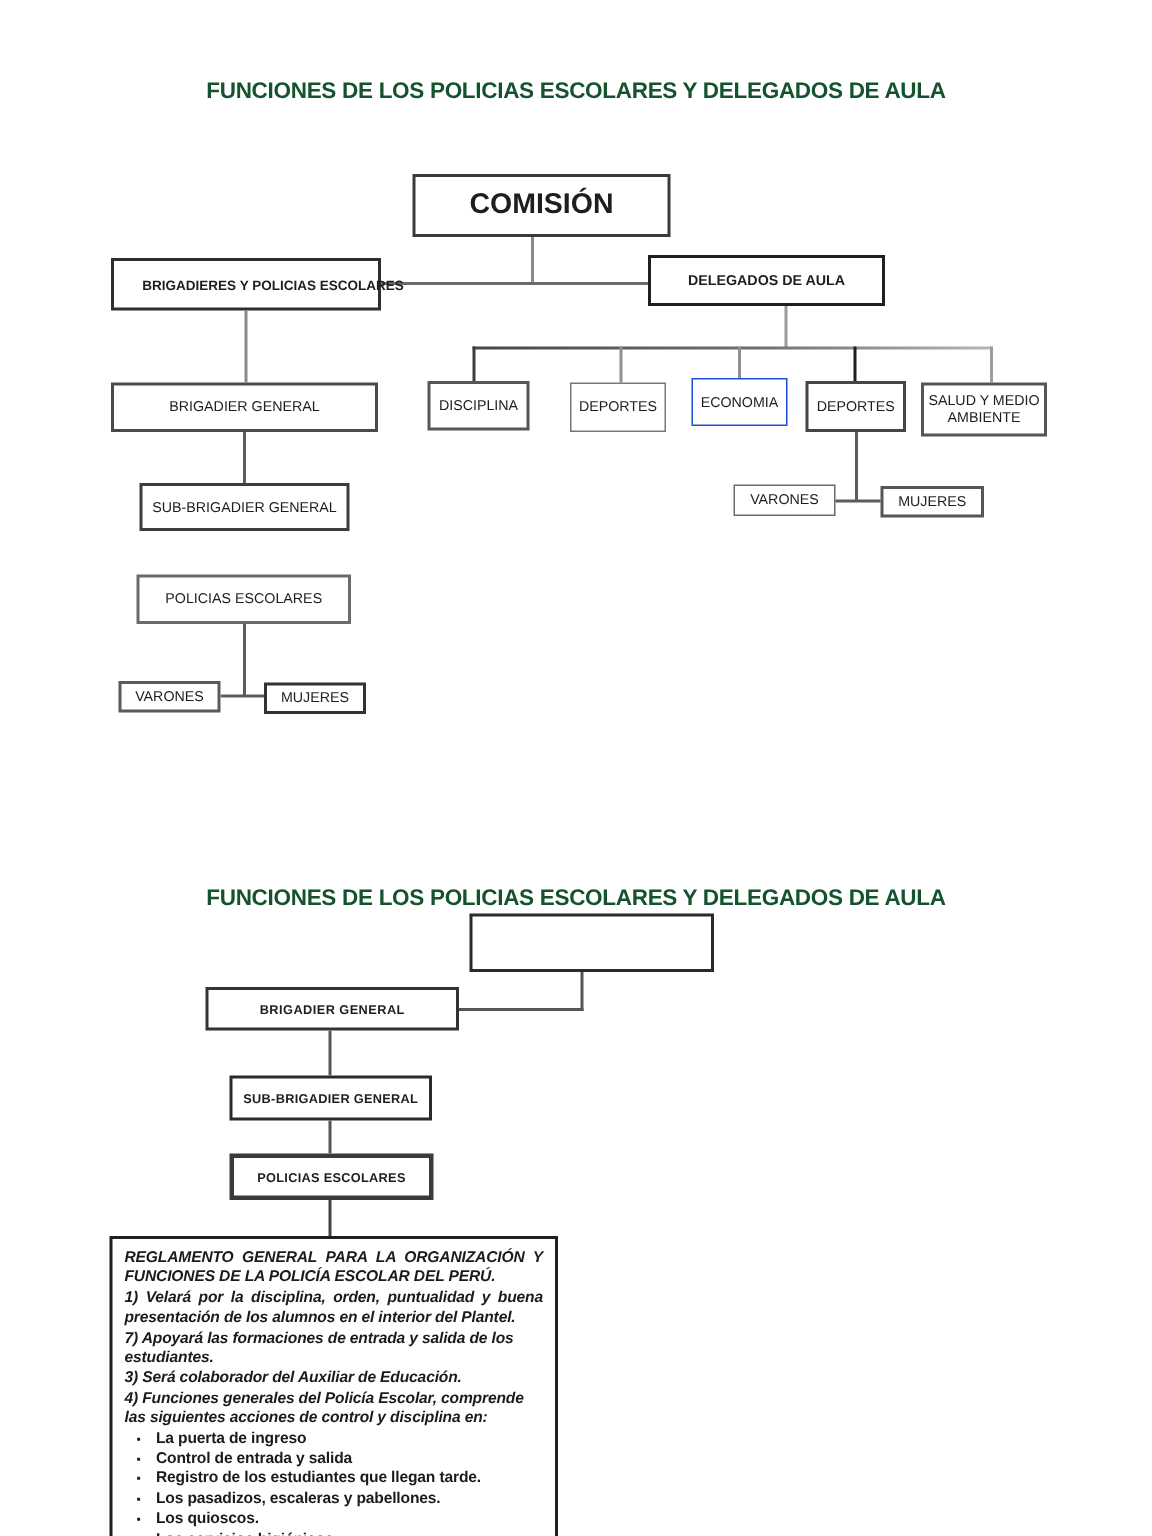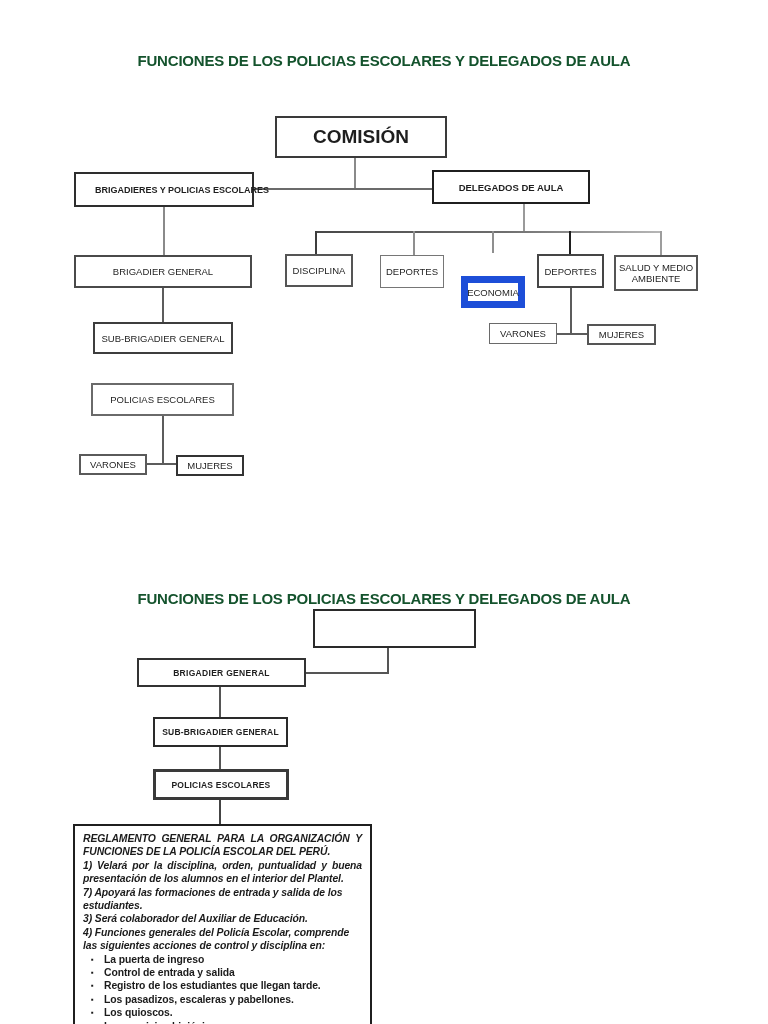--- a/index.html
+++ b/index.html
@@ -66,21 +66,21 @@
 <div class="ln" style="left:162px;top:288px;width:2px;height:34px;background:#5c5c5c;"></div>
 <div class="ln" style="left:162px;top:416px;width:2px;height:48px;background:#5c5c5c;"></div>
 <div class="ln" style="left:147px;top:463px;width:30px;height:2px;background:#5c5c5c;"></div>
 
 <div class="obox b-bold" style="left:275px;top:116px;width:172px;height:42px;border:2px solid #3a3a3a;font-size:19px;">COMISIÓN</div>
 <div class="obox b-bold" style="left:74px;top:172px;width:180px;height:35px;border:2px solid #2e2e2e;font-size:9px;padding-left:36px;">BRIGADIERES Y POLICIAS ESCOLARES</div>
 <div class="obox b-bold" style="left:432px;top:170px;width:158px;height:34px;border:2px solid #1f1f1f;font-size:9.5px;">DELEGADOS DE AULA</div>
 <div class="obox" style="left:74px;top:255px;width:178px;height:33px;border:2px solid #4a4a4a;">BRIGADIER GENERAL</div>
 <div class="obox" style="left:285px;top:254px;width:68px;height:33px;border:2px solid #555;">DISCIPLINA</div>
 <div class="obox" style="left:380px;top:255px;width:64px;height:33px;border:1.5px solid #767676;">DEPORTES</div>
-<div class="obox" style="left:461px;top:252px;width:64px;height:32px;border:7px solid #1d4ed8;margin-top:24px;">ECONOMIA</div>
+<div class="obox" style="left:461px;top:252px;width:64px;height:32px;border:1px solid #1d4ed8;">ECONOMIA</div>
 <div class="obox" style="left:537px;top:254px;width:67px;height:34px;border:2px solid #454545;">DEPORTES</div>
 <div class="obox wrap" style="left:614px;top:255px;width:84px;height:36px;border:2px solid #555;">SALUD Y MEDIO AMBIENTE</div>
 <div class="obox" style="left:93px;top:322px;width:140px;height:32px;border:2px solid #3d3d3d;">SUB-BRIGADIER GENERAL</div>
 <div class="obox" style="left:91px;top:383px;width:143px;height:33px;border:2px solid #6a6a6a;">POLICIAS ESCOLARES</div>
 <div class="obox" style="left:79px;top:454px;width:68px;height:21px;border:2px solid #5a5a5a;">VARONES</div>
 <div class="obox" style="left:176px;top:455px;width:68px;height:21px;border:2px solid #333;">MUJERES</div>
 <div class="obox" style="left:489px;top:323px;width:68px;height:21px;border:1.5px solid #6a6a6a;">VARONES</div>
 <div class="obox" style="left:587px;top:324px;width:69px;height:21px;border:2px solid #555;">MUJERES</div>
 
 <div class="doc-title" style="top:590px;">FUNCIONES DE LOS POLICIAS ESCOLARES Y DELEGADOS DE AULA</div>

